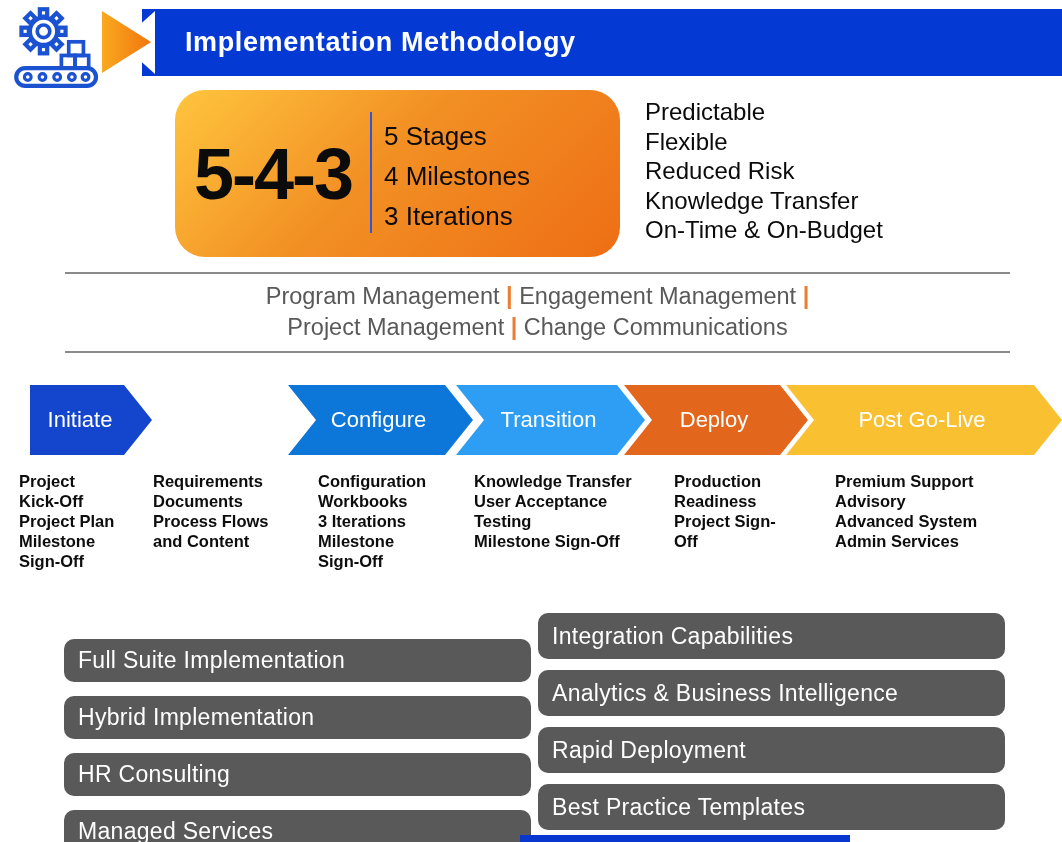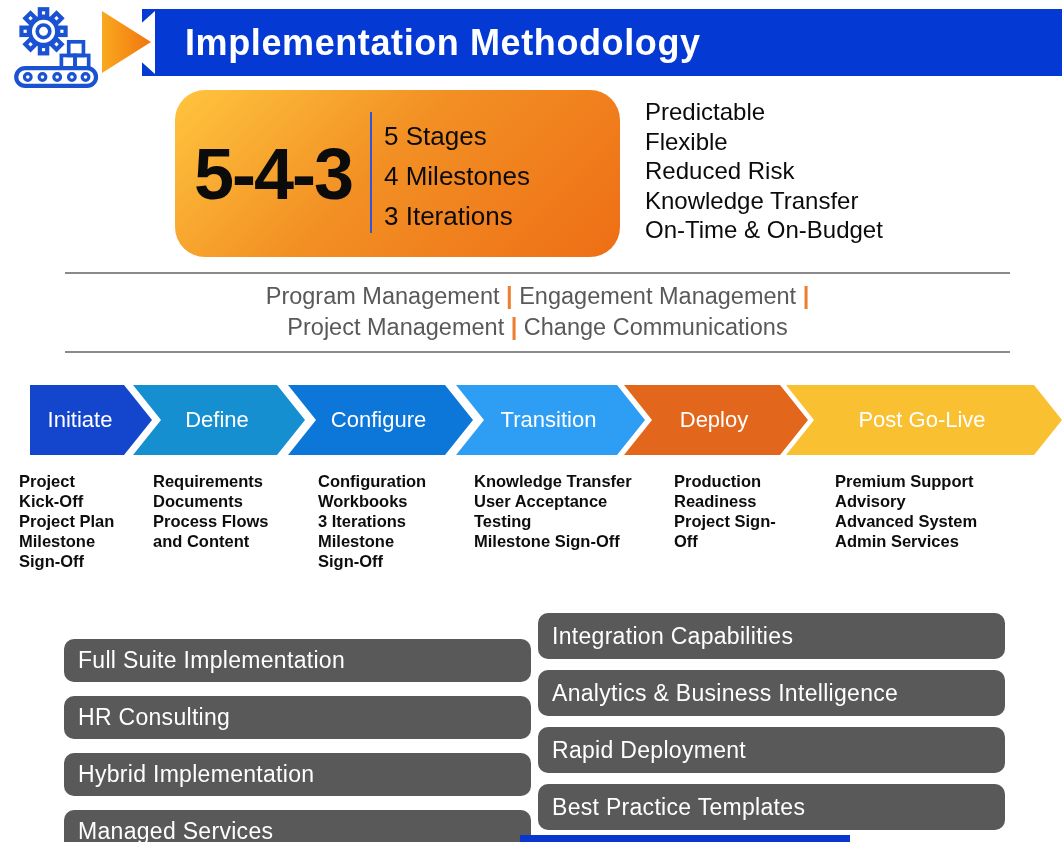--- a/index.html
+++ b/index.html
@@ -2,21 +2,21 @@
 <html><head>
 <meta charset="utf-8">
 <style>
   * { margin:0; padding:0; box-sizing:border-box; }
   body { background:#ffffff; font-family:"Liberation Sans", sans-serif; }
   .canvas { position:relative; width:1062px; height:842px; background:#ffffff; overflow:hidden; }
 
   
   .header-bar { position:absolute; left:142px; top:9px; width:920px; height:67px;
     background:#0439D4; display:flex; align-items:center; }
-  .header-title { color:#ffffff; font-size:36px; font-weight:700; letter-spacing:0.6px; margin-left:43px; }
+  .header-title { color:#ffffff; font-size:27px; font-weight:700; letter-spacing:0.6px; margin-left:43px; }
   .white-tri { position:absolute; left:120px; top:11px; width:35px; height:63px;
     background:#ffffff; clip-path:polygon(100% 0, 100% 100%, 0 50%); }
   .orange-tri { position:absolute; left:102px; top:11px; width:49px; height:62px;
     background:linear-gradient(90deg,#F9A91F,#F1750E); clip-path:polygon(0 0, 100% 50%, 0 100%); }
   .prod-icon { position:absolute; left:4px; top:4px; }
 
   
   .box543 { position:absolute; left:175px; top:90px; width:445px; height:167px;
     border-radius:30px; background:linear-gradient(135deg,#FFC53E 0%,#F29024 45%,#EE6E15 100%); }
   .big-num { position:absolute; left:8px; top:44px; width:180px; height:80px;
@@ -135,23 +135,20 @@
       <span>Project Management</span>
       <span class="pipe">|</span>
       <span>Change Communications</span>
     </div>
   </div>
   <div class="rule rule-bottom"></div>
 
   <div class="chev chev-first c1">
     <span>Initiate</span>
     </div>
-  <div class="chev chev-mid c2">
-    <span>Define</span>
-    </div>
   <div class="chev chev-mid c3">
     <span>Configure</span>
     </div>
   <div class="chev chev-mid c4">
     <span>Transition</span>
     </div>
   <div class="chev chev-mid c5">
     <span>Deploy</span>
     </div>
   <div class="chev chev-mid c6">
@@ -192,22 +189,22 @@
   </div>
   <div class="detail-col d6">
     <div class="detail-line">Premium Support</div>
     <div class="detail-line">Advisory</div>
     <div class="detail-line">Advanced System</div>
     <div class="detail-line">Admin Services</div>
   </div>
 
   <div class="chip-col chips-left">
     <div class="chip">Full Suite Implementation</div>
+    <div class="chip">Hybrid Implementation</div>
     <div class="chip">HR Consulting</div>
-    <div class="chip">Hybrid Implementation</div>
     <div class="chip">Managed Services</div>
   </div>
   <div class="chip-col chips-right">
     <div class="chip">Integration Capabilities</div>
     <div class="chip">Analytics &amp; Business Intelligence</div>
     <div class="chip">Rapid Deployment</div>
     <div class="chip">Best Practice Templates</div>
   </div>
 
   <div class="footer-bar"></div>

